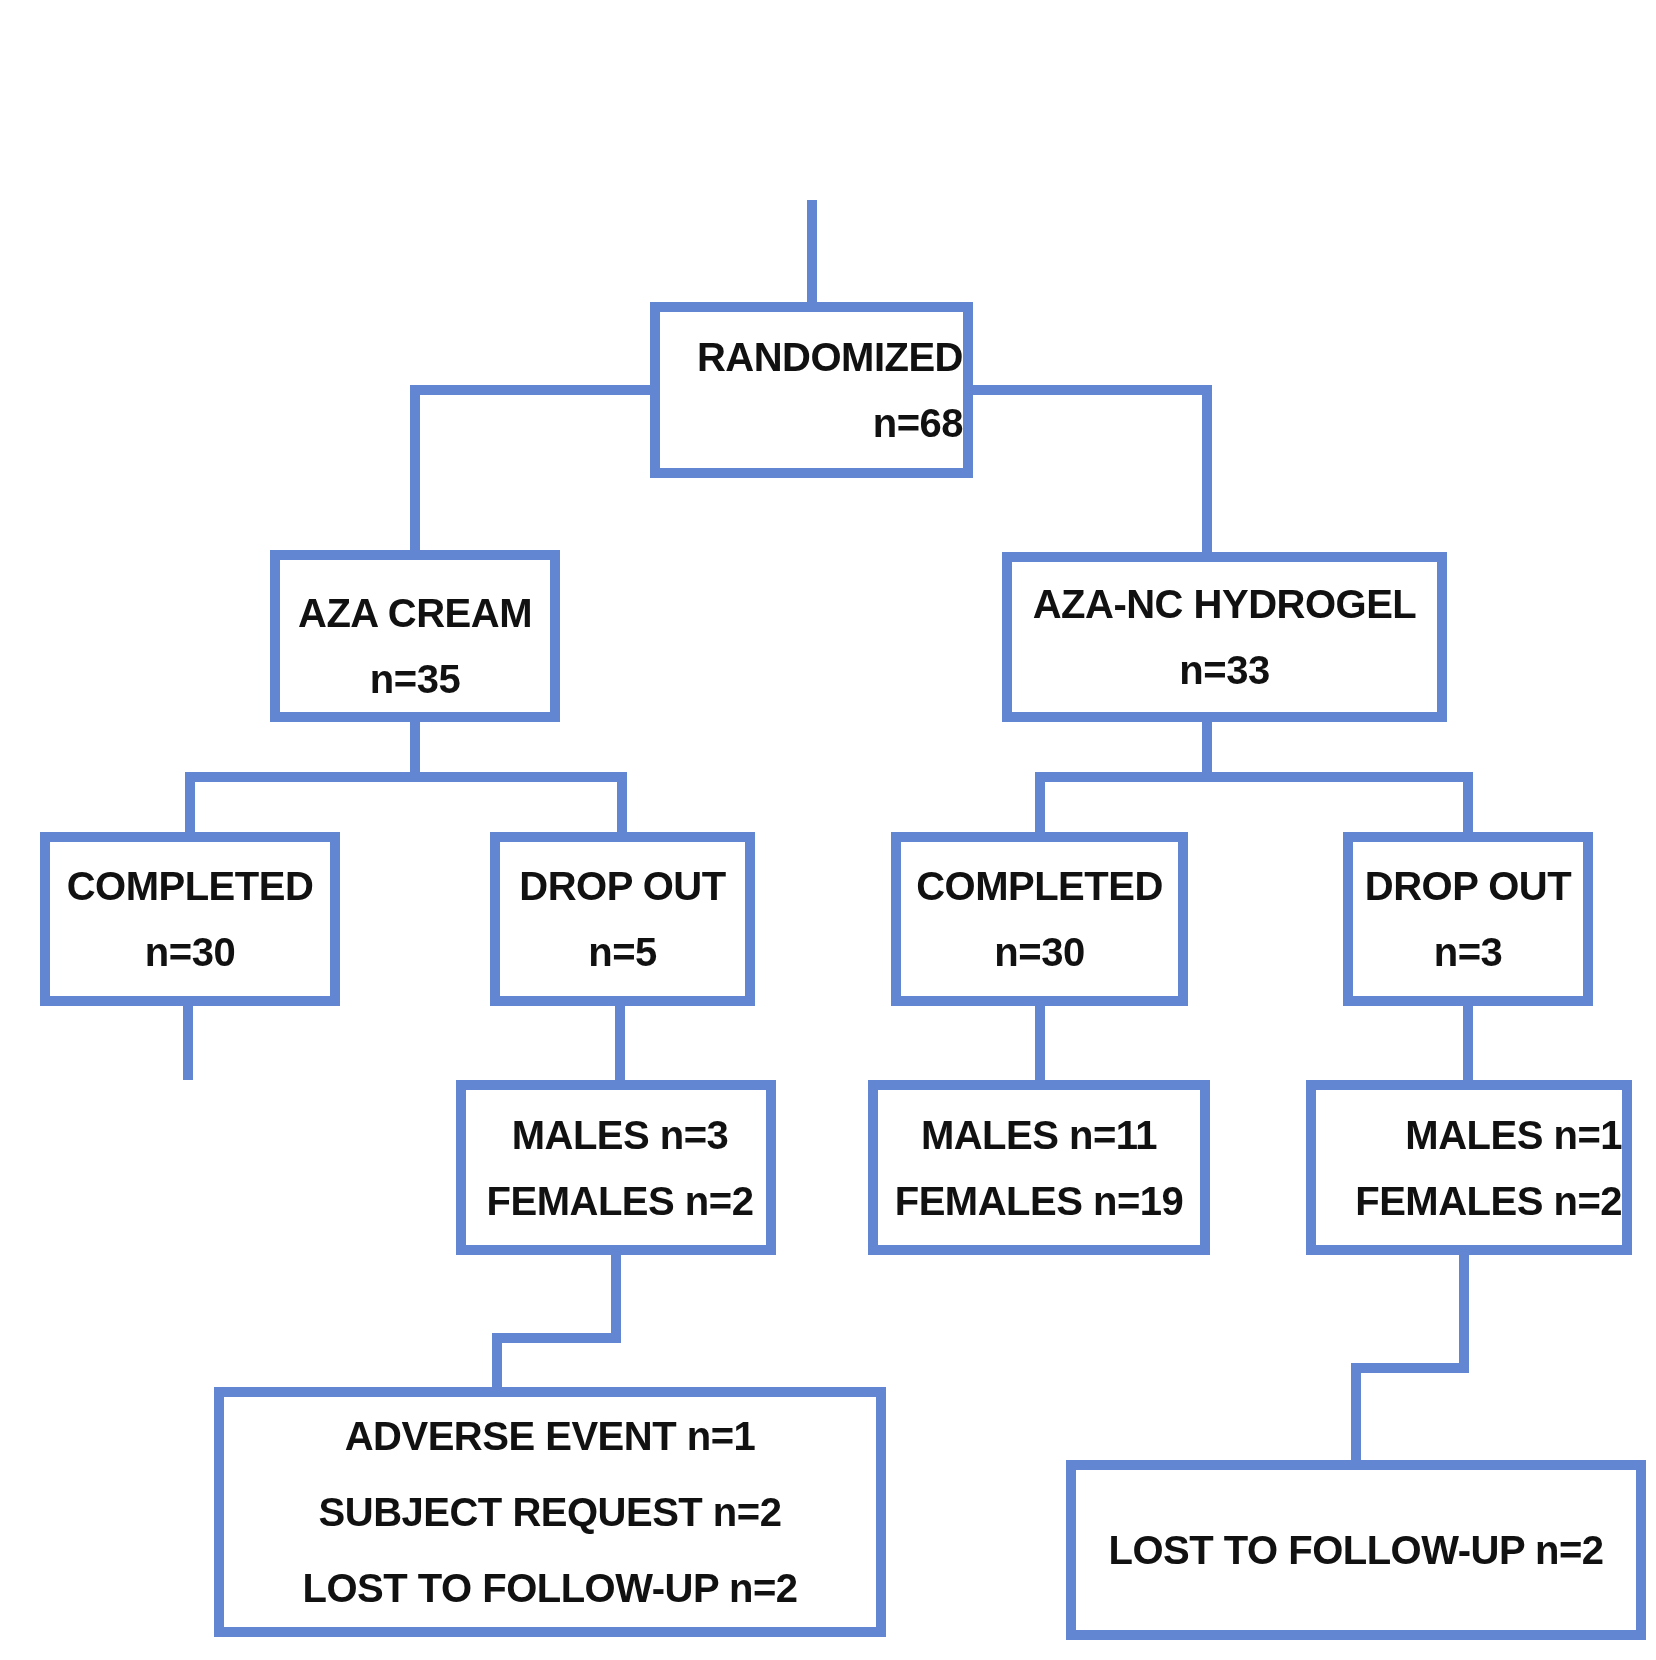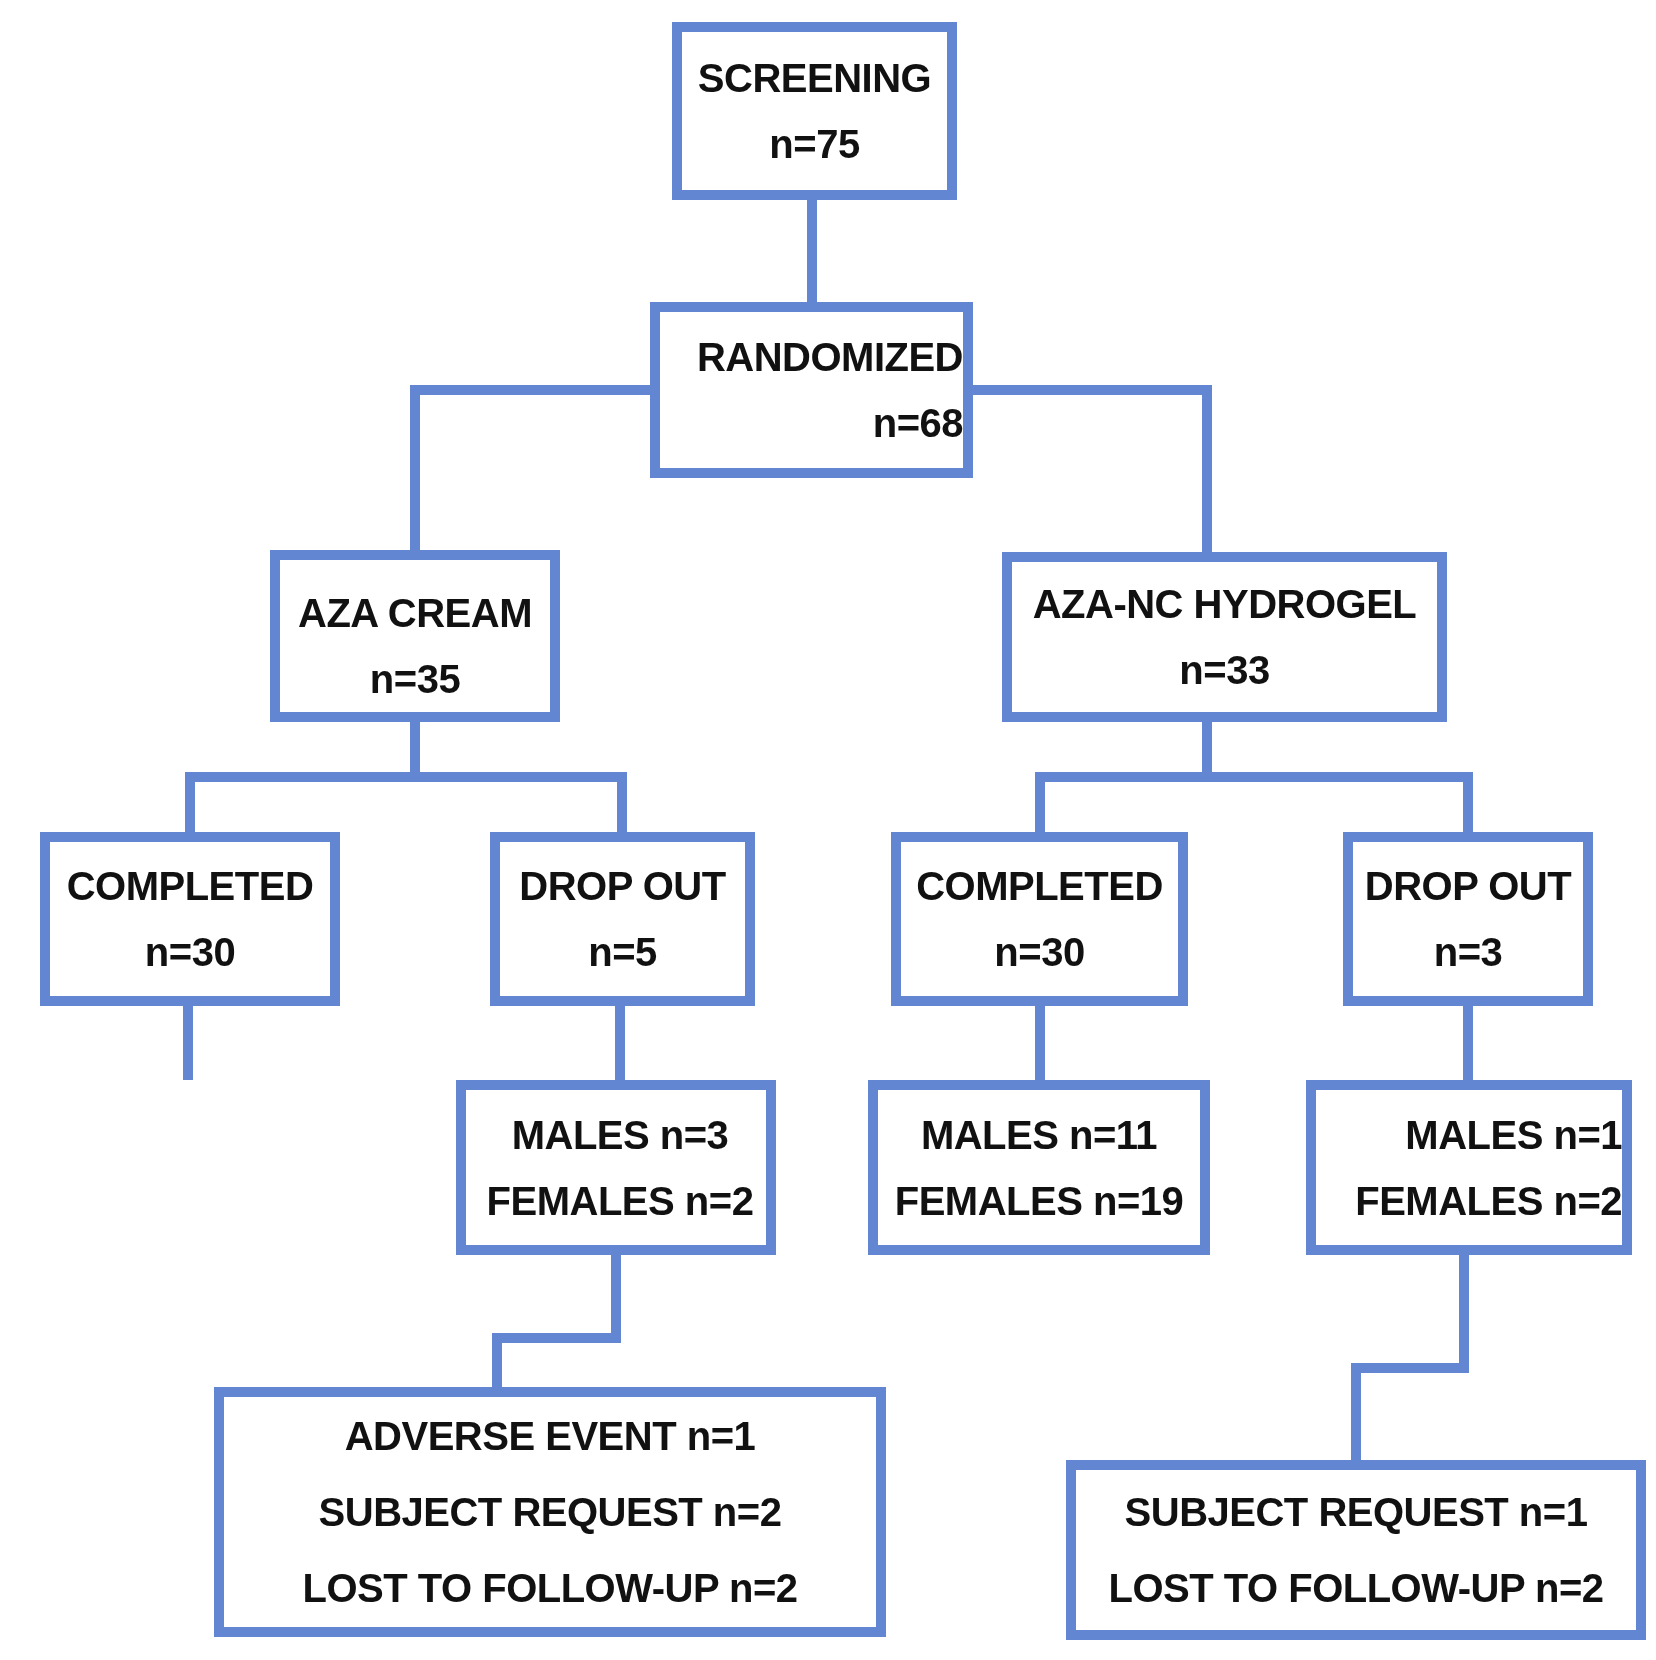--- a/index.html
+++ b/index.html
@@ -103,24 +103,20 @@
   <div class="conn" id="c-drop-l-sex"></div>
   <div class="conn" id="c-comp-r-sex"></div>
   <div class="conn" id="c-drop-r-sex"></div>
   <div class="conn" id="c-zl-v1"></div>
   <div class="conn" id="c-zl-h"></div>
   <div class="conn" id="c-zl-v2"></div>
   <div class="conn" id="c-zr-v1"></div>
   <div class="conn" id="c-zr-h"></div>
   <div class="conn" id="c-zr-v2"></div>
 
-  <div class="box" id="b-screening">
-    <div class="line">SCREENING</div>
-    <div class="line">n=75</div>
-  </div>
 
   <div class="box" id="b-randomized">
     <div class="line">RANDOMIZED</div>
     <div class="line">n=68</div>
   </div>
 
   <div class="box" id="b-azacream">
     <div class="line">AZA CREAM</div>
     <div class="line">n=35</div>
   </div>
@@ -166,17 +162,16 @@
     <div class="line">FEMALES n=2</div>
   </div>
 
   <div class="box reasons" id="b-reasons-l">
     <div class="line">ADVERSE EVENT n=1</div>
     <div class="line">SUBJECT REQUEST n=2</div>
     <div class="line">LOST TO FOLLOW-UP n=2</div>
   </div>
 
   <div class="box reasons" id="b-reasons-r">
-    <div class="line">SUBJECT REQUEST n=1</div>
     <div class="line">LOST TO FOLLOW-UP n=2</div>
   </div>
 
 </div>
 
 </body></html>

